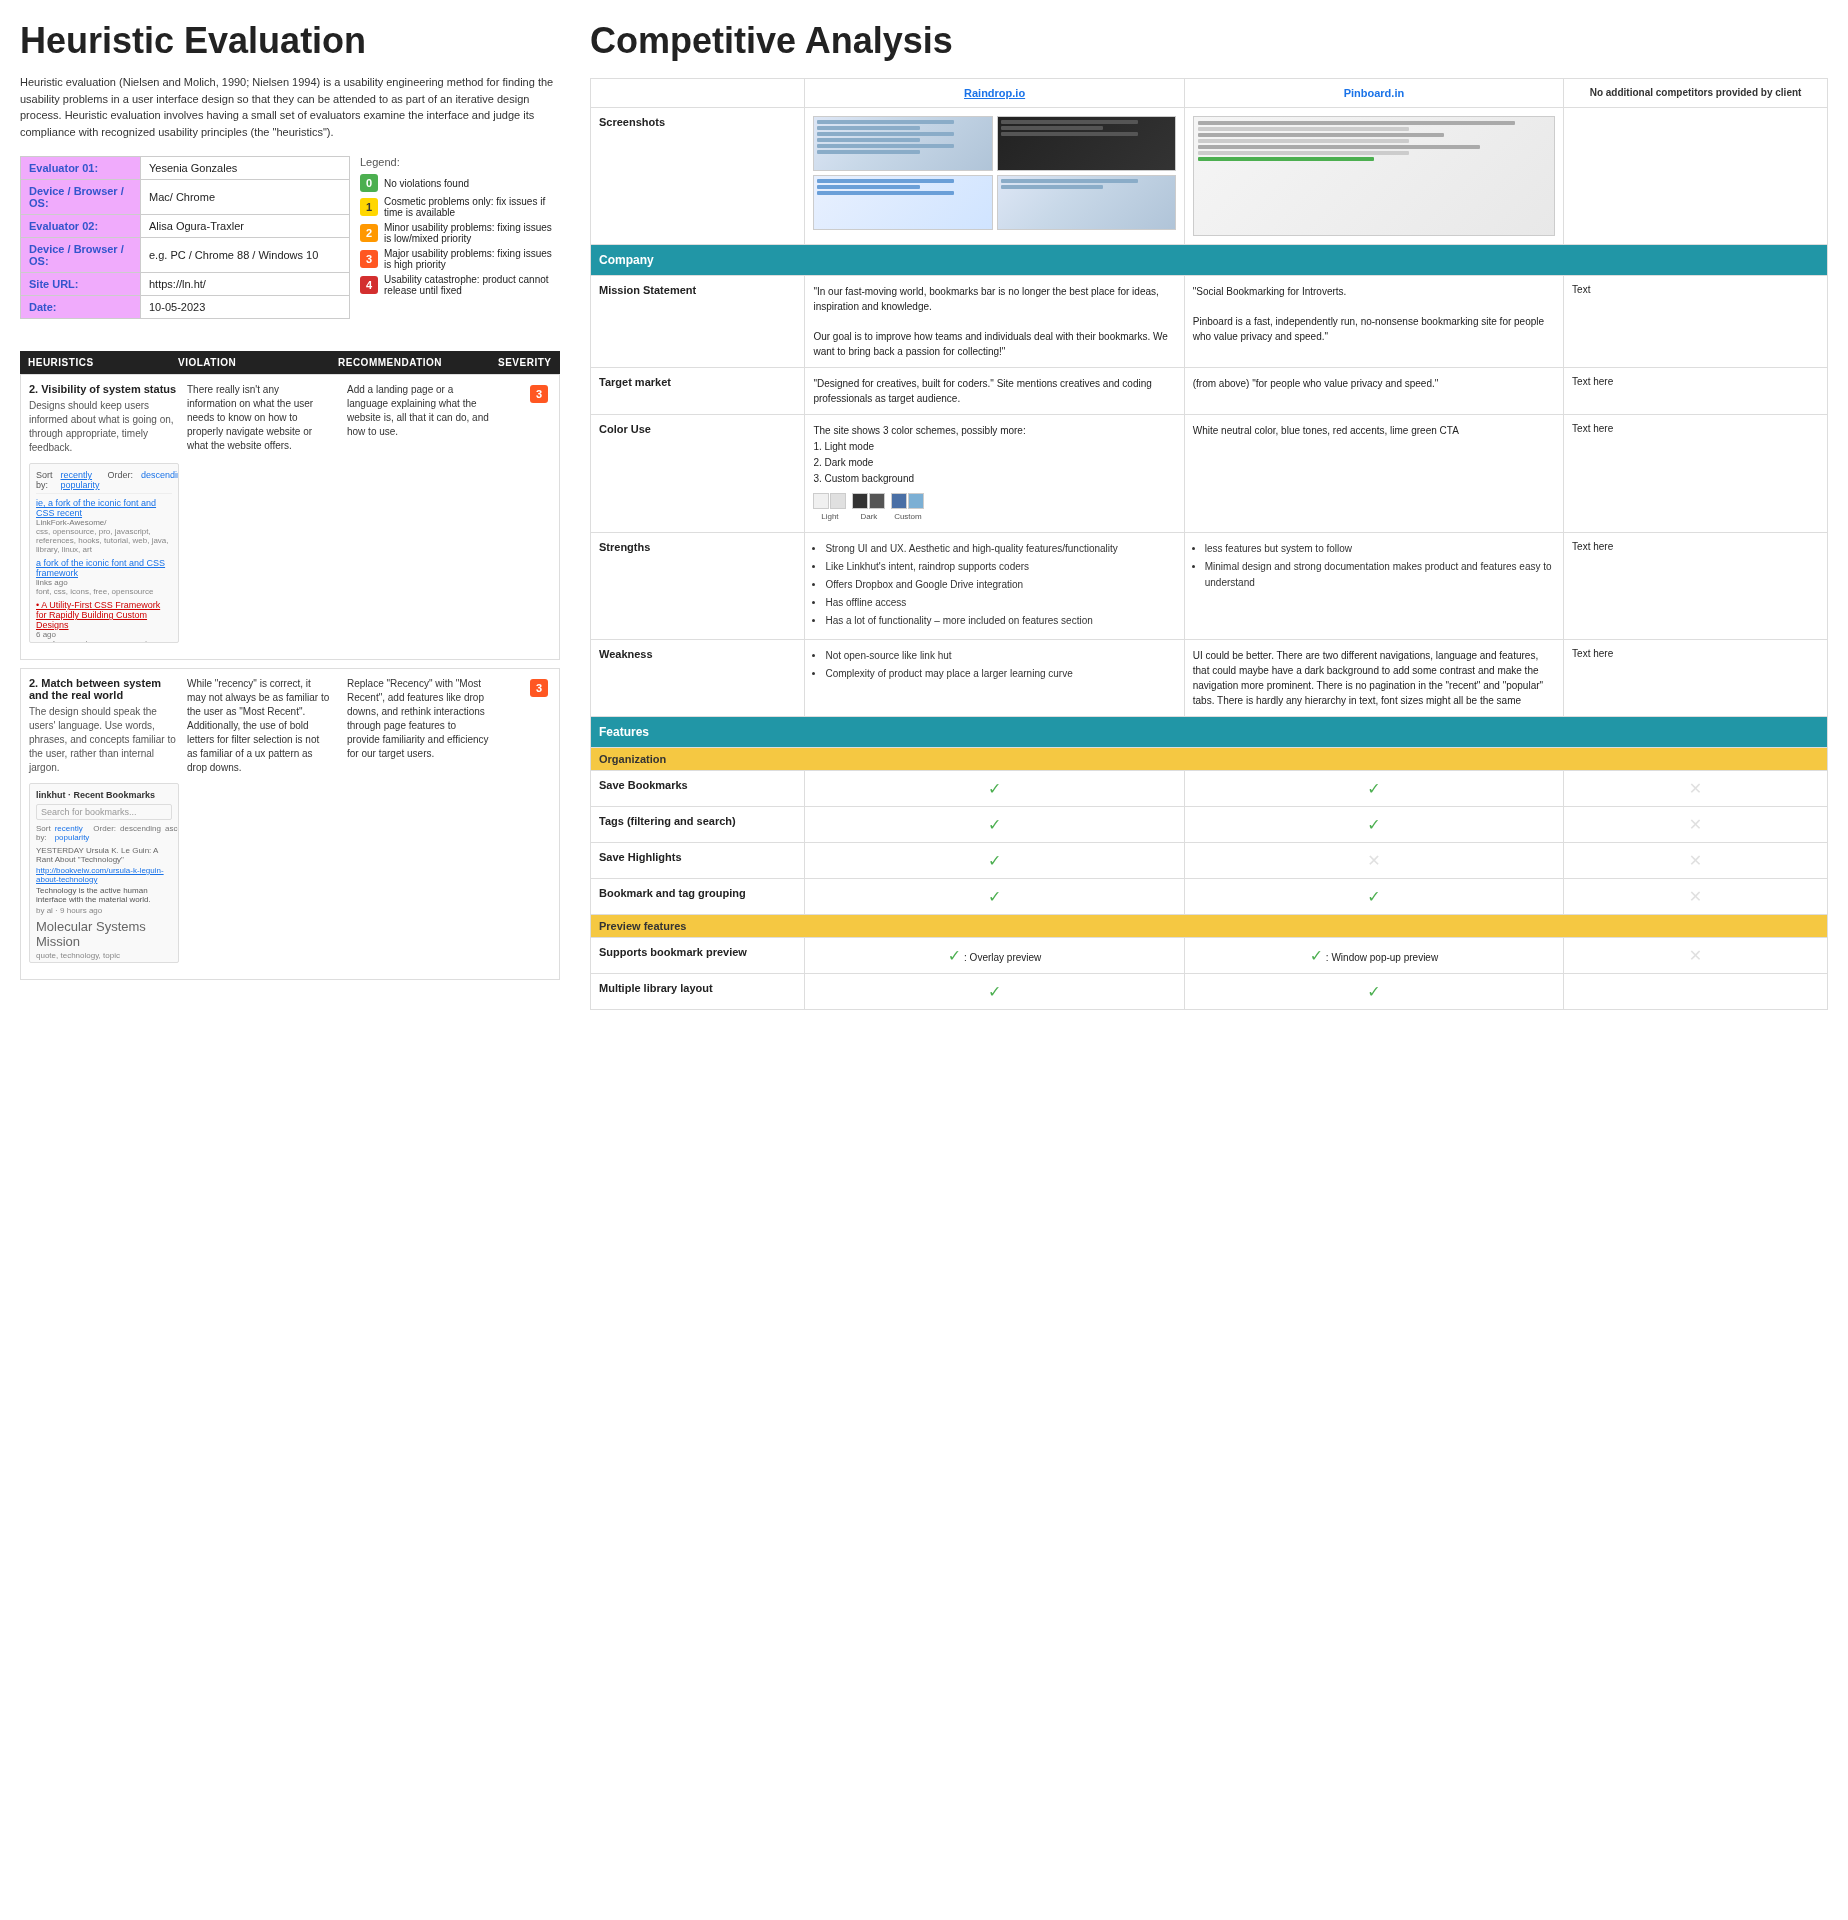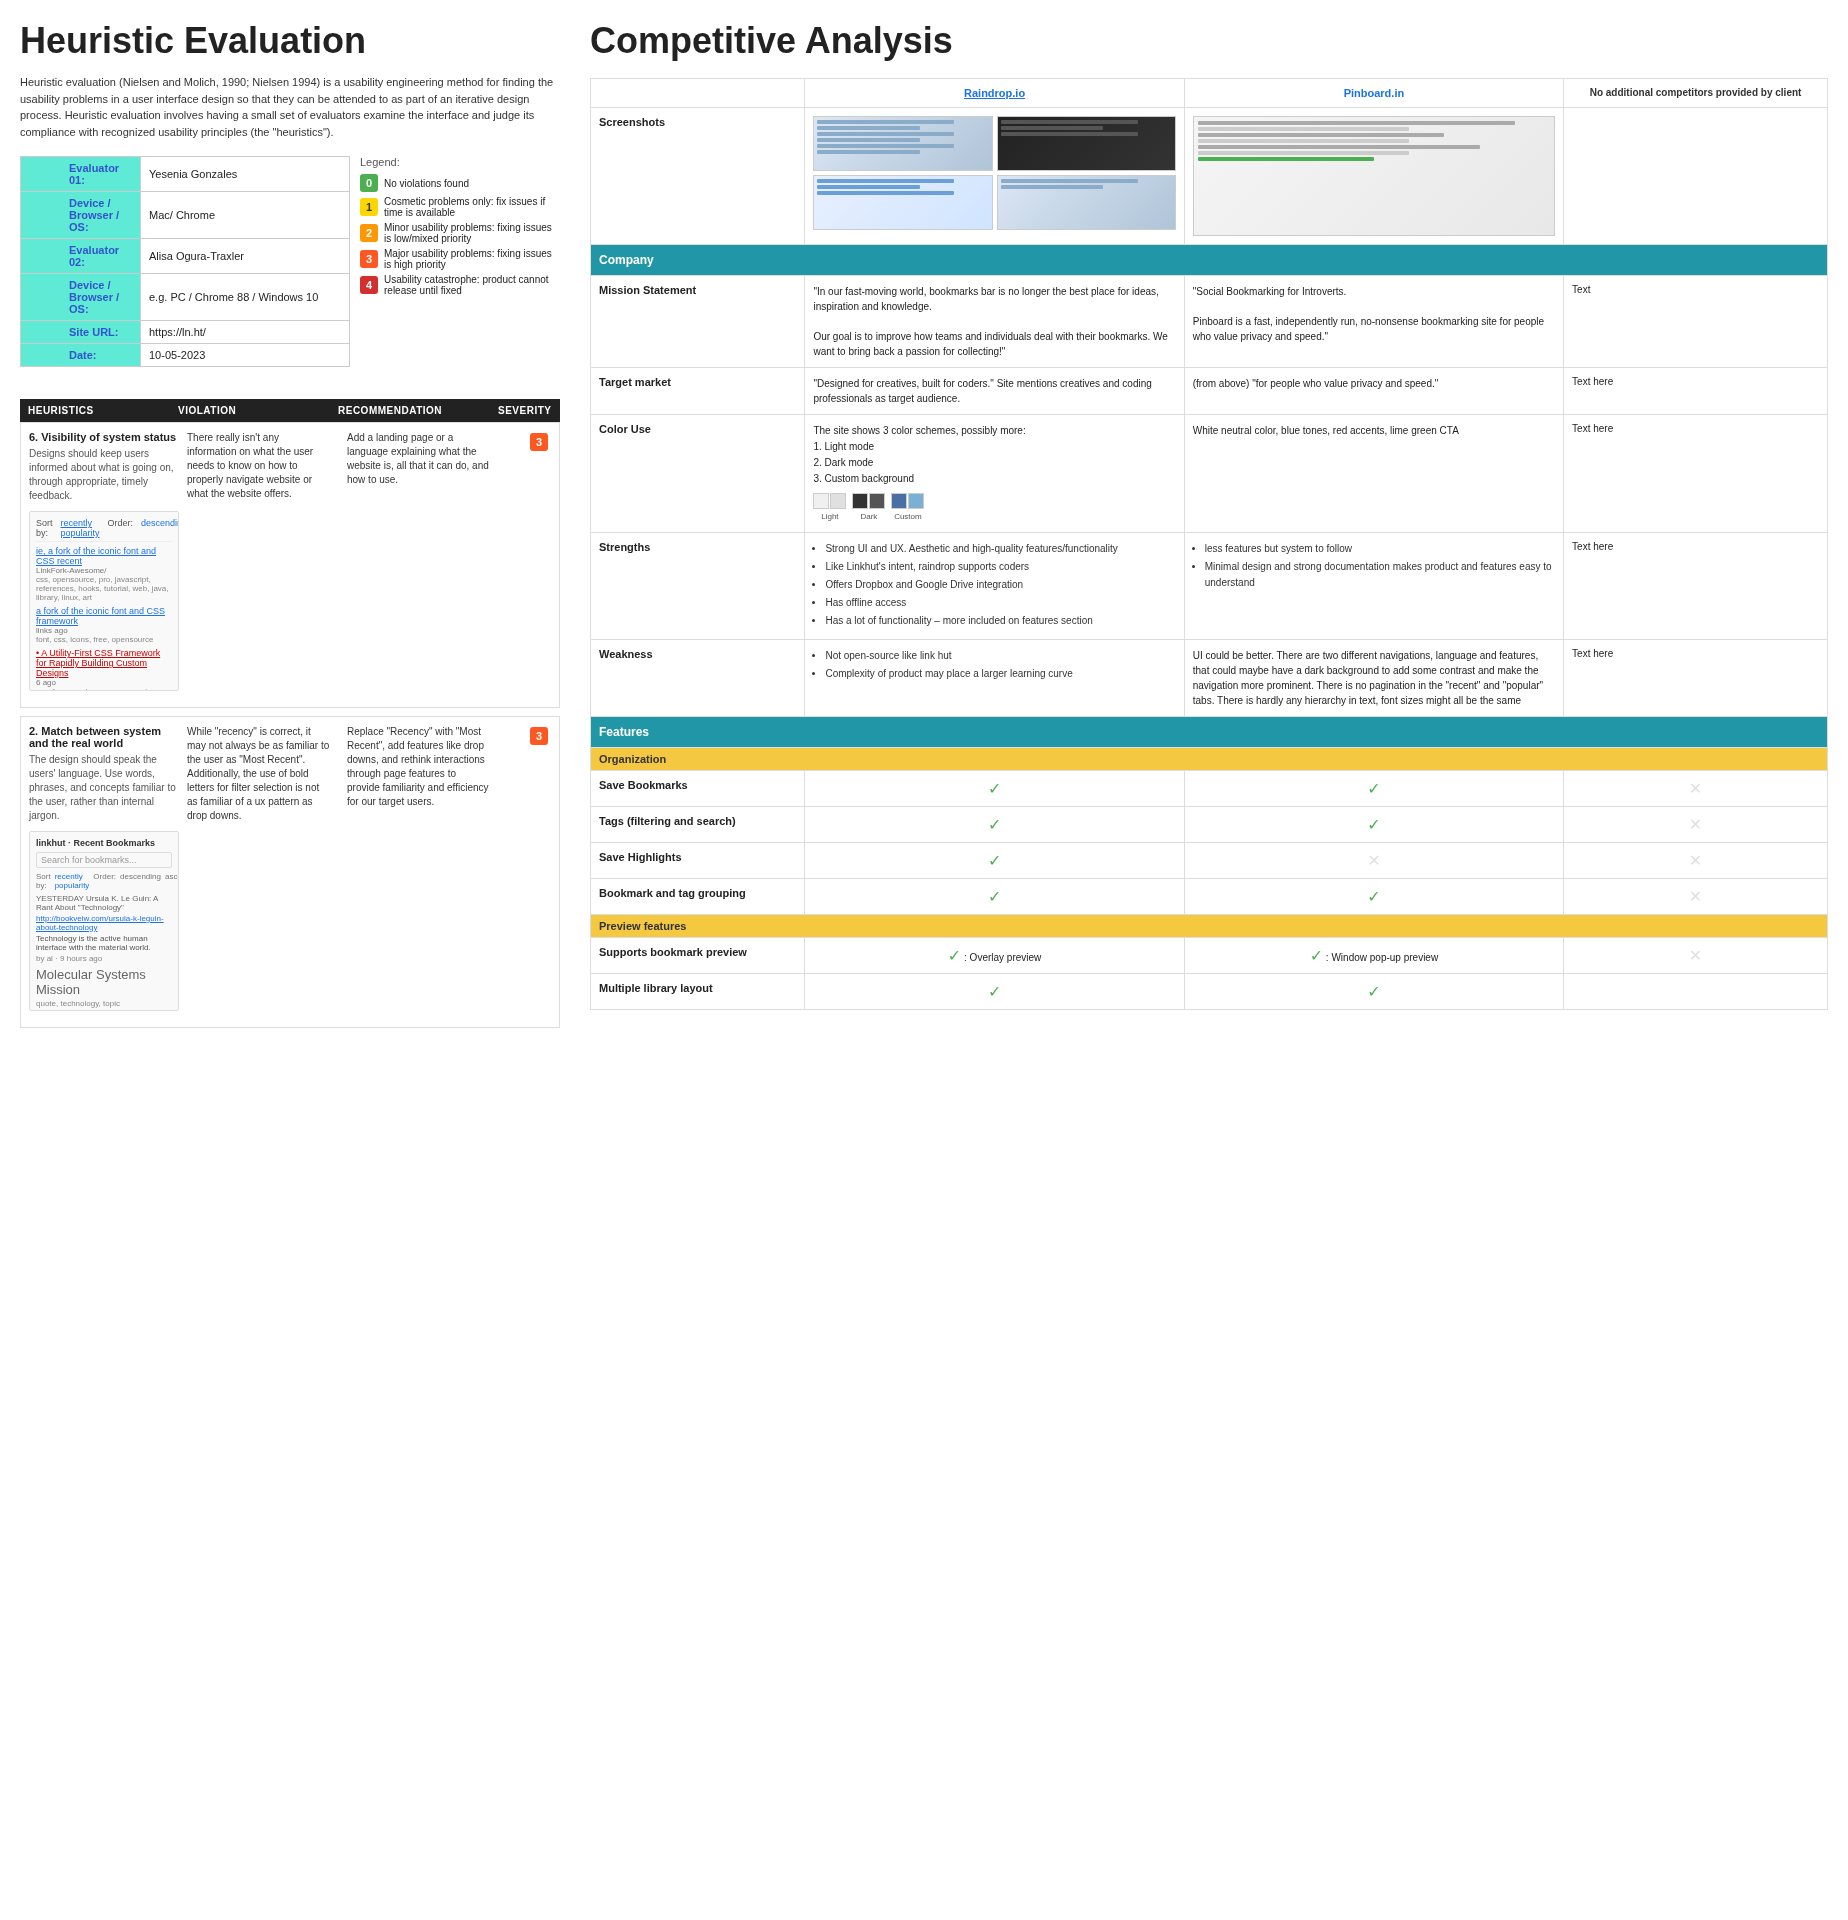--- a/index.html
+++ b/index.html
@@ -38,25 +38,24 @@
       margin-bottom: 16px;
     }
 
     .evaluator-table td {
       padding: 5px 8px;
       font-size: 11px;
       border: 1px solid #ccc;
     }
 
     .evaluator-table .label-cell {
-      background: #5eead4;
+      background: #f0abfc;
       color: #3355cc;
       font-weight: bold;
       width: 120px;
-      padding-left: 48px;
     }
 
     .evaluator-section {
       display: flex;
       gap: 10px;
       margin-bottom: 16px;
       position: relative;
     }
 
     .evaluator-form {
@@ -457,21 +456,21 @@
       <div class="heuristics-header">
         <div>HEURISTICS</div>
         <div>VIOLATION</div>
         <div>RECOMMENDATION</div>
         <div>SEVERITY</div>
       </div>
       <div id="heuristics-rows">
           <div class="heuristic-row">
       <div class="heuristic-top">
         <div>
-          <div class="heuristic-title">6. Visibility of system status</div>
+          <div class="heuristic-title">2. Visibility of system status</div>
           <div class="heuristic-desc">Designs should keep users informed about what is going on, through appropriate, timely feedback.</div>
 
         <div class="screenshot-mockup">
           <div class="mockup-toolbar">
             <span>Sort by:</span>
             <span style="color:#1a73e8; text-decoration:underline;">recently popularity</span>
             <span>Order:</span>
             <span style="color:#1a73e8;">descending</span>
 
           </div>

